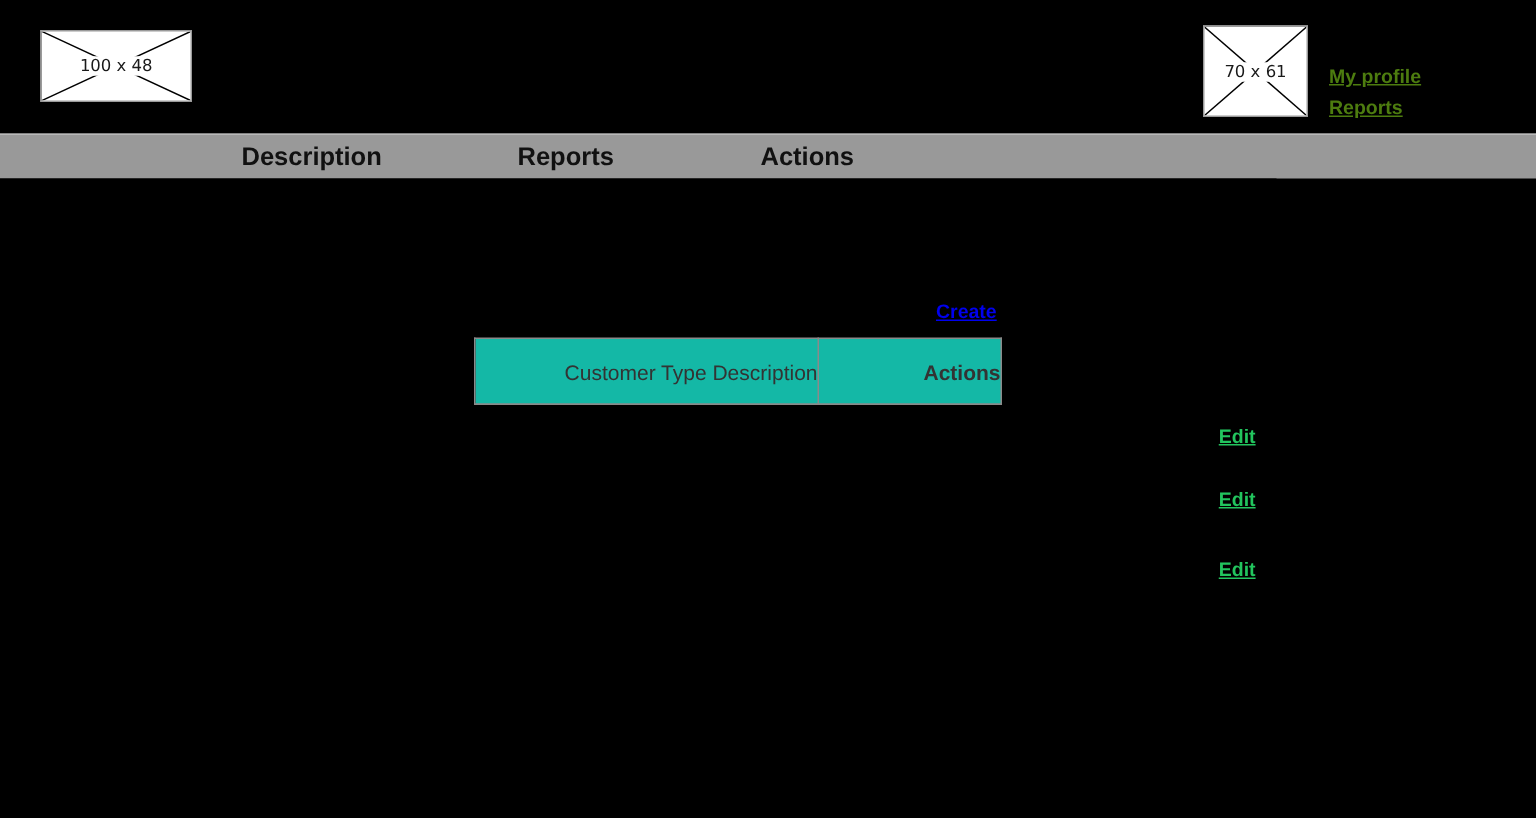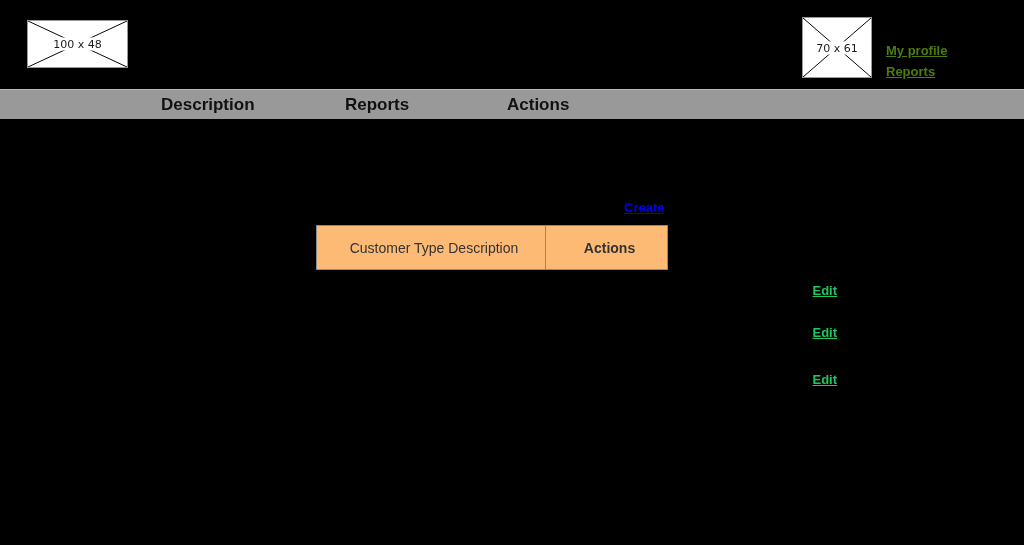--- a/index.html
+++ b/index.html
@@ -150,28 +150,28 @@
     border-collapse: collapse;
     table-layout: fixed;
   }
   #customer-type-table th,
   #customer-type-table td {
     padding: 0;
     margin: 0;
     vertical-align: middle;
   }
   #customer-type-table thead th {
-    background: #fdba74;
+    background: #14b8a6;
     border: 1px solid #8a8a8a;
     height: 44px;
     font-family: "Liberation Sans", sans-serif;
     font-size: 14px;
     font-weight: normal;
     color: #333333;
-    text-align: center;
+    text-align: right;
     padding-left: 6px;
     box-sizing: border-box;
   }
   #customer-type-table thead th.col-desc    { width: 229px; }
   #customer-type-table thead th.col-actions { width: 122px; font-weight: bold; }
 
   #customer-type-table tbody td {
     background: transparent;
     border: none;
     height: 42px;

